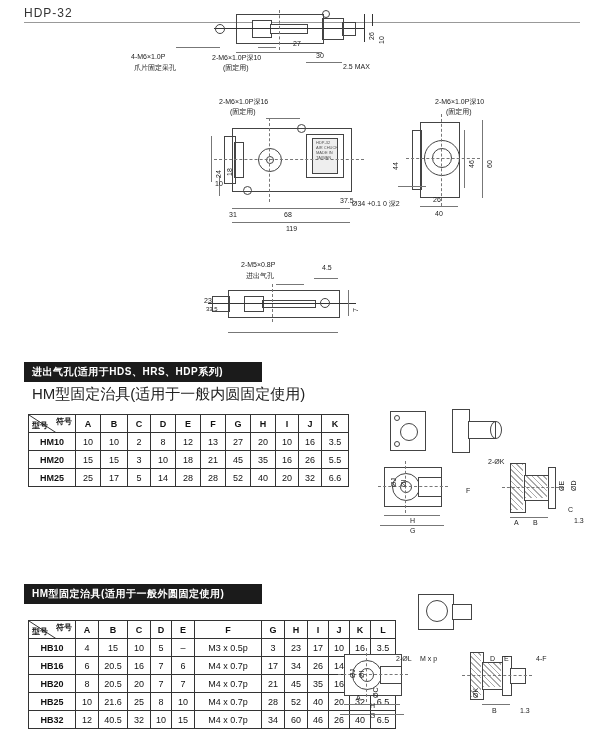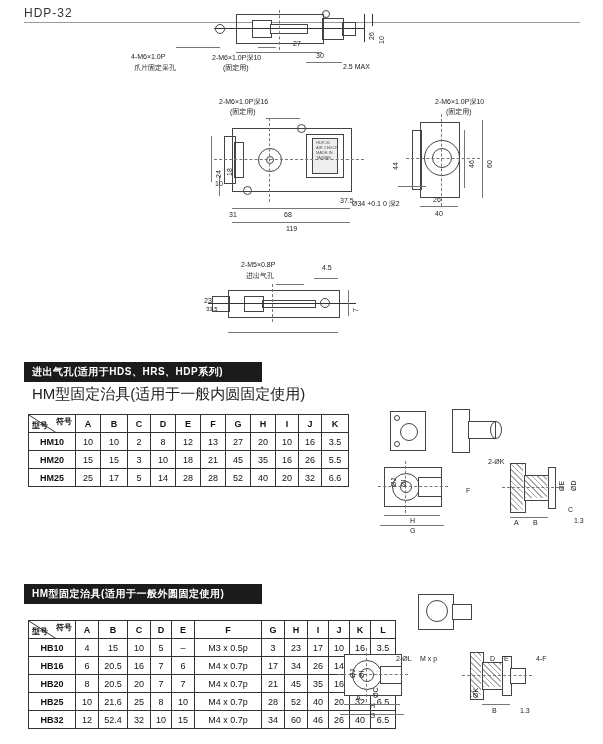--- a/index.html
+++ b/index.html
@@ -381,21 +381,21 @@
         <td>28</td>
         <td>52</td>
         <td>40</td>
         <td>20</td>
         <td>32</td>
         <td>6.5</td>
       </tr>
       <tr>
         <td class="model">HB32</td>
         <td>12</td>
-        <td>52.4</td>
+        <td>40.5</td>
         <td>32</td>
         <td>10</td>
         <td>15</td>
         <td>M4 x 0.7p</td>
         <td>34</td>
         <td>60</td>
         <td>46</td>
         <td>26</td>
         <td>40</td>
         <td>6.5</td>

